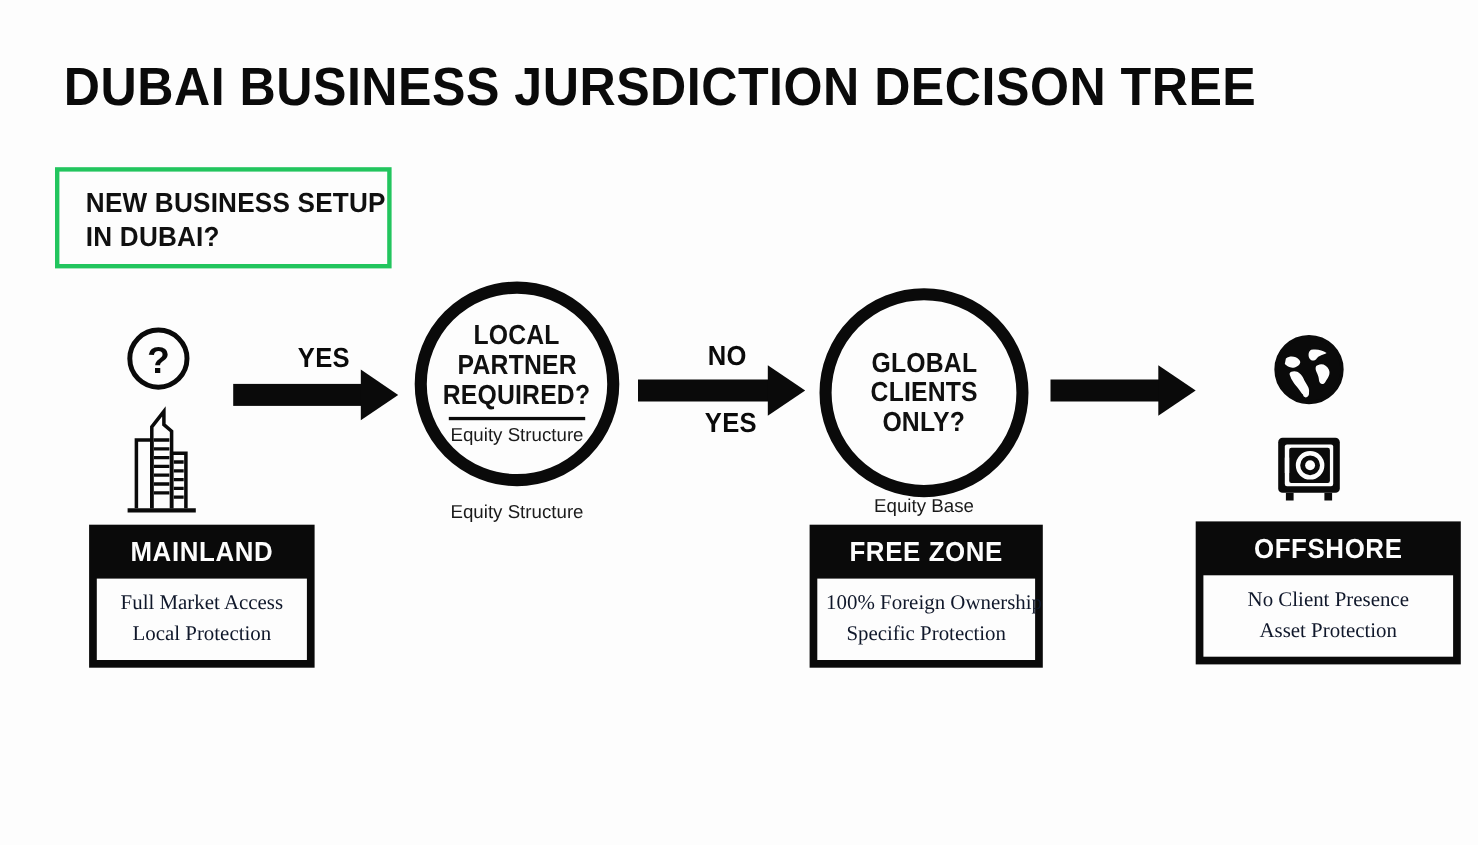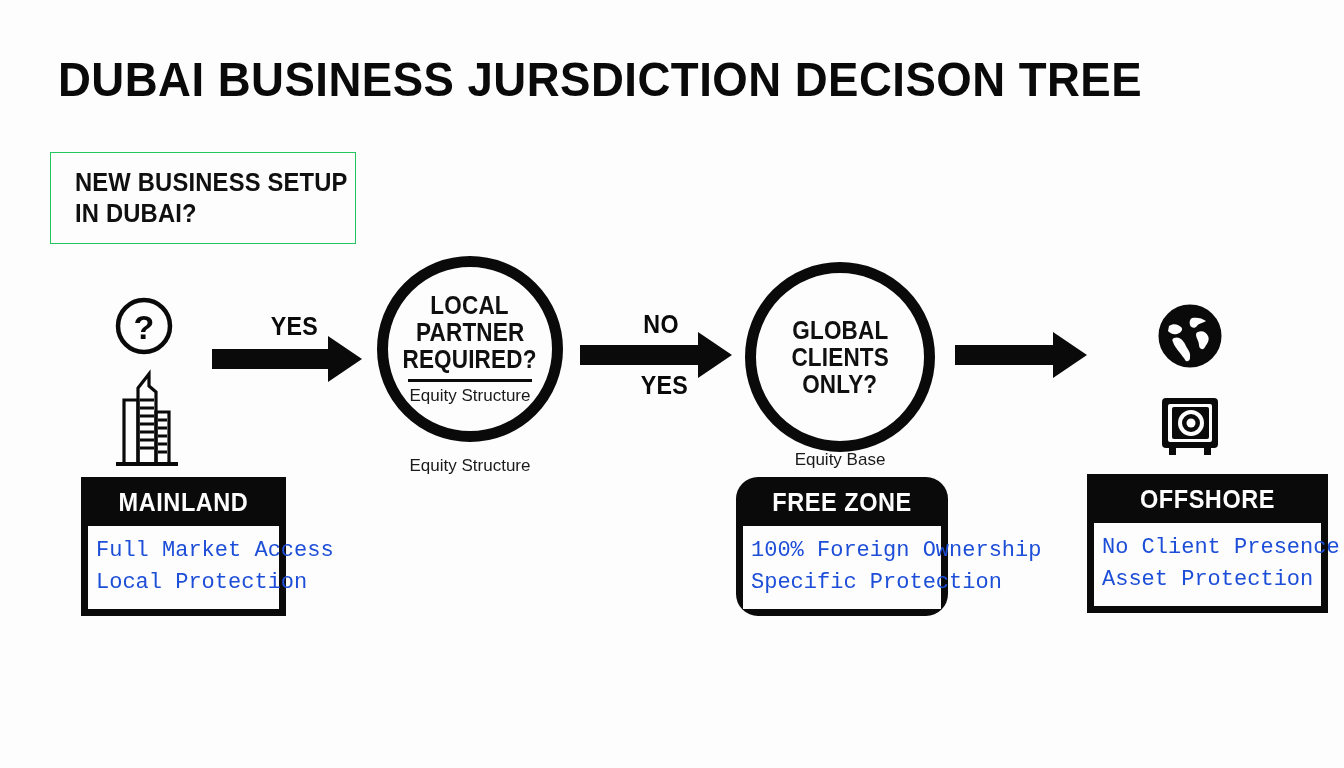--- a/index.html
+++ b/index.html
@@ -36,21 +36,21 @@
     white-space: nowrap;
   }
 
   
   .start-box {
     position: absolute;
     left: 50px;
     top: 152px;
     width: 306px;
     height: 92px;
-    border: 1px solid #22c55e;
+    border: 4px solid #22c55e;
     background: #fdfdfd;
     padding: 14px 22px 0 24px;
   }
   .start-box .line {
     font-family: "Liberation Sans Narrow", "Liberation Sans", sans-serif;
     font-size: 25px;
     font-weight: bold;
     line-height: 1.22;
     letter-spacing: 0.2px;
     transform: scaleX(0.95);
@@ -186,29 +186,29 @@
     transform: scaleX(0.94);
     white-space: nowrap;
   }
   .card .card-body {
     background: #fdfdfd;
     margin: 0 7px;
     padding: 9px 8px 10px 8px;
     text-align: center;
   }
   .card .card-body .b-line {
-    font-family: Liberation Mono, monospace;
-    font-size: 22px;
+    font-family: Liberation Serif, serif;
+    font-size: 19px;
     line-height: 1.45;
-    color: #1d4ed8;
+    color: #0f172a;
     white-space: nowrap;
   }
 
   .card-mainland { left: 47px;   top: 477px; width: 205px; margin-left: 34px; }
-  .card-freezone { left: 736px;  top: 477px; width: 212px; border-radius: 22px; }
+  .card-freezone { left: 736px;  top: 477px; width: 212px; }
   .card-offshore { left: 1087px; top: 474px; width: 241px; }
 
   
   .icon-globe {
     position: absolute;
     left: 1156px;
     top: 302px;
     width: 68px;
     height: 68px;
   }

